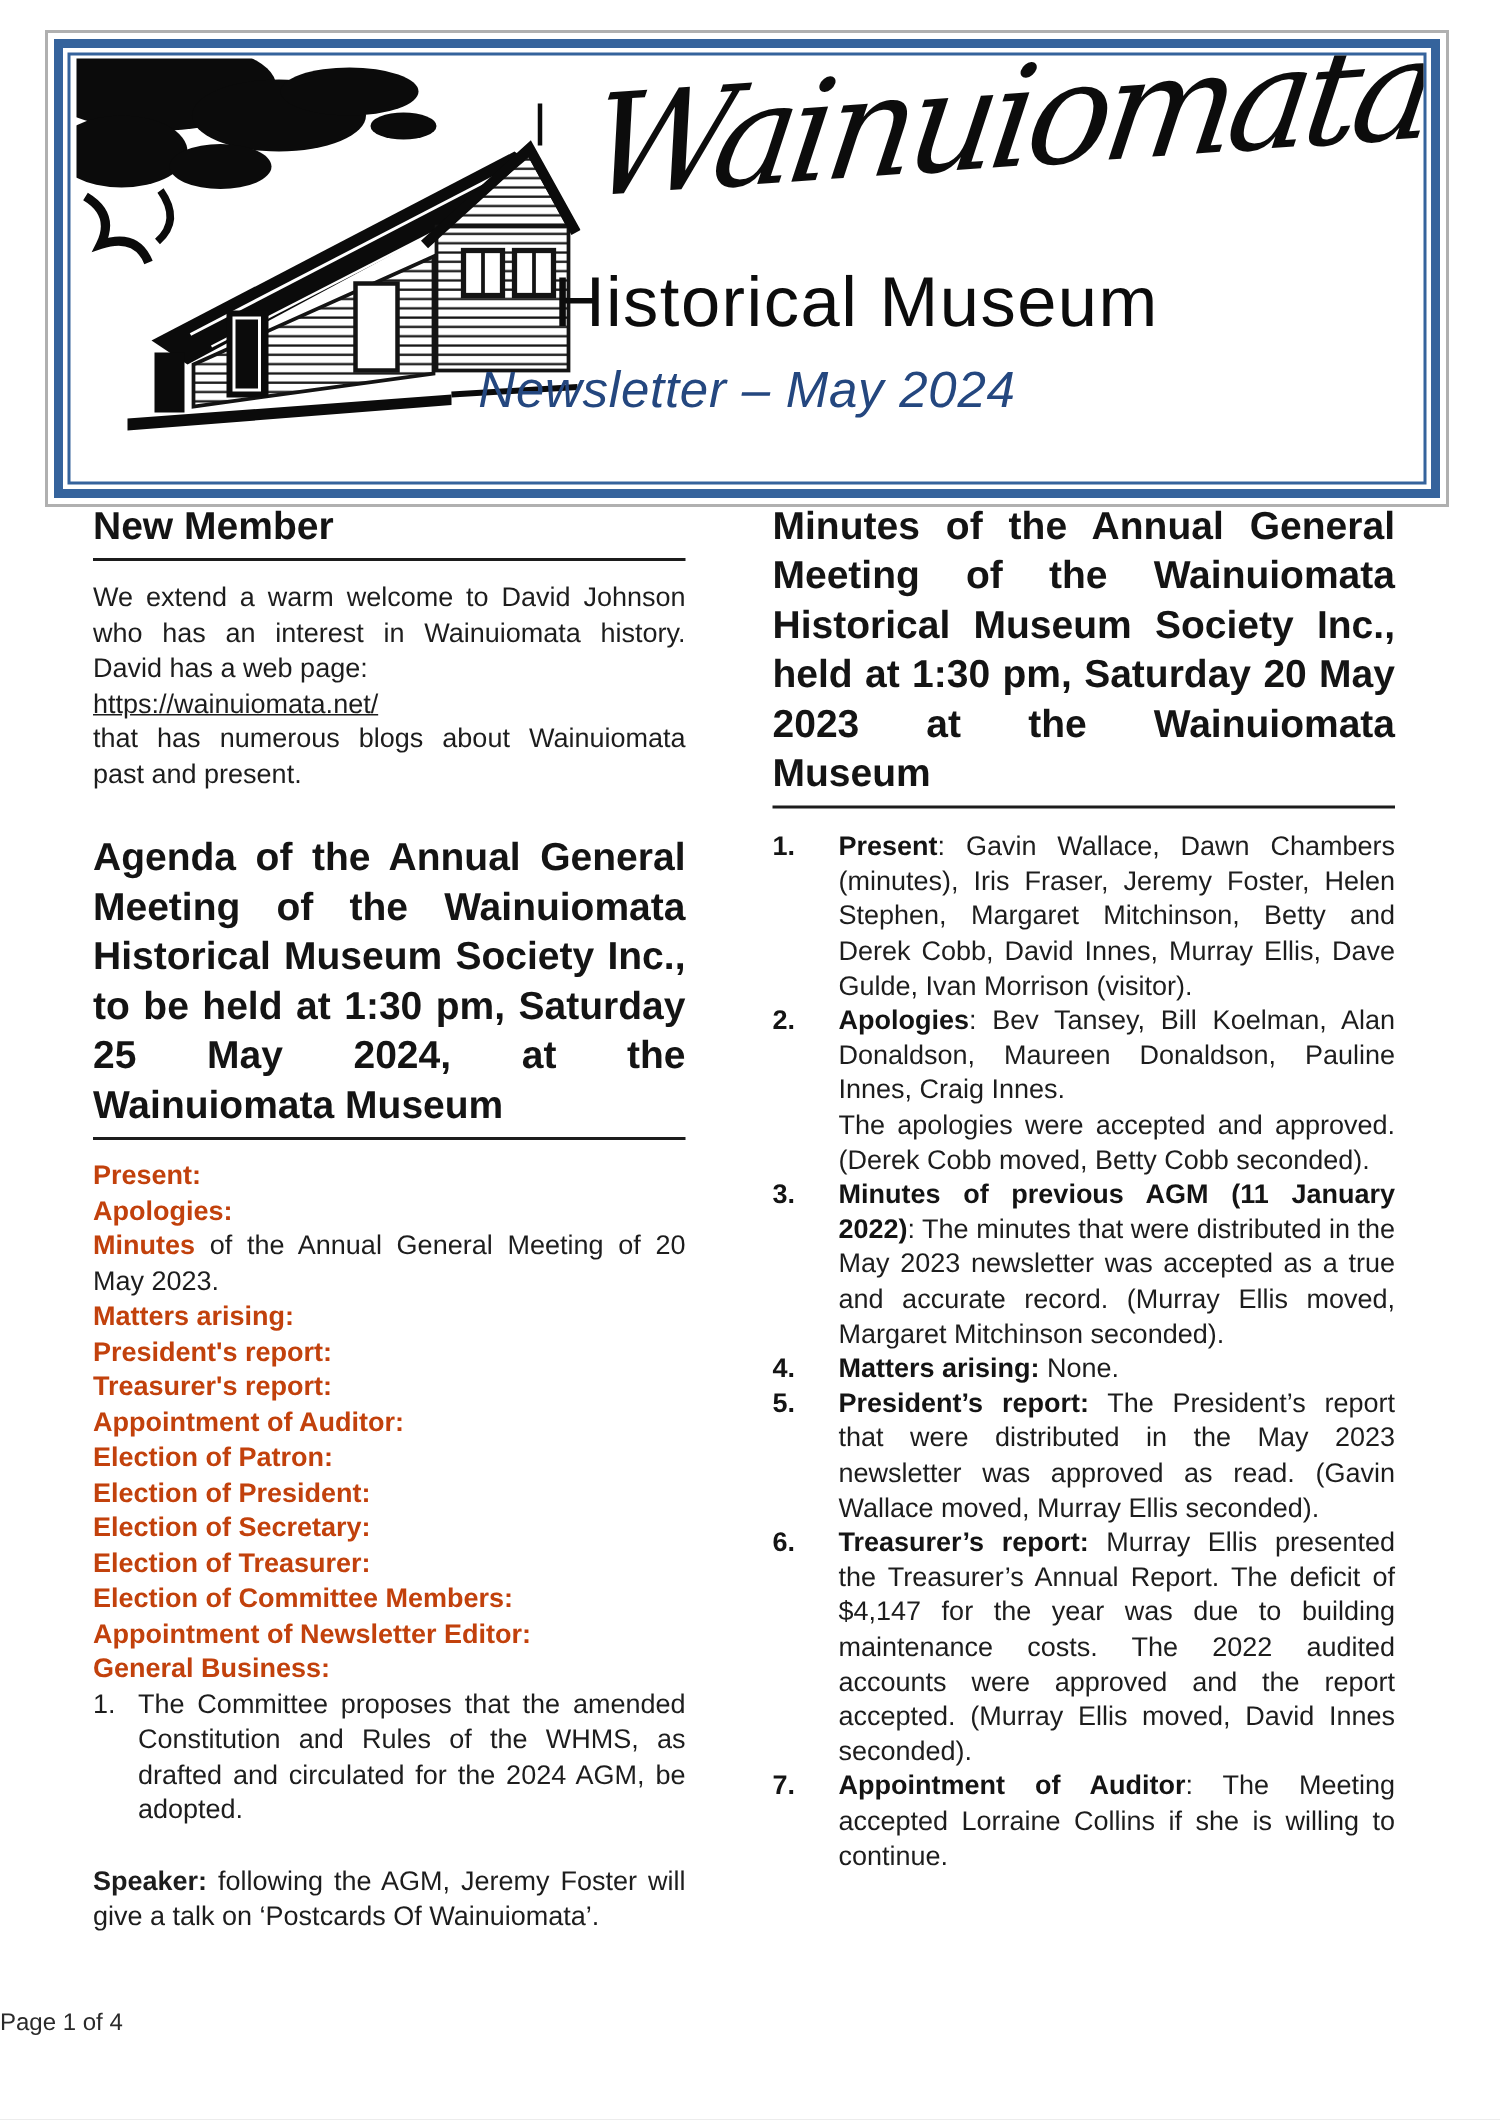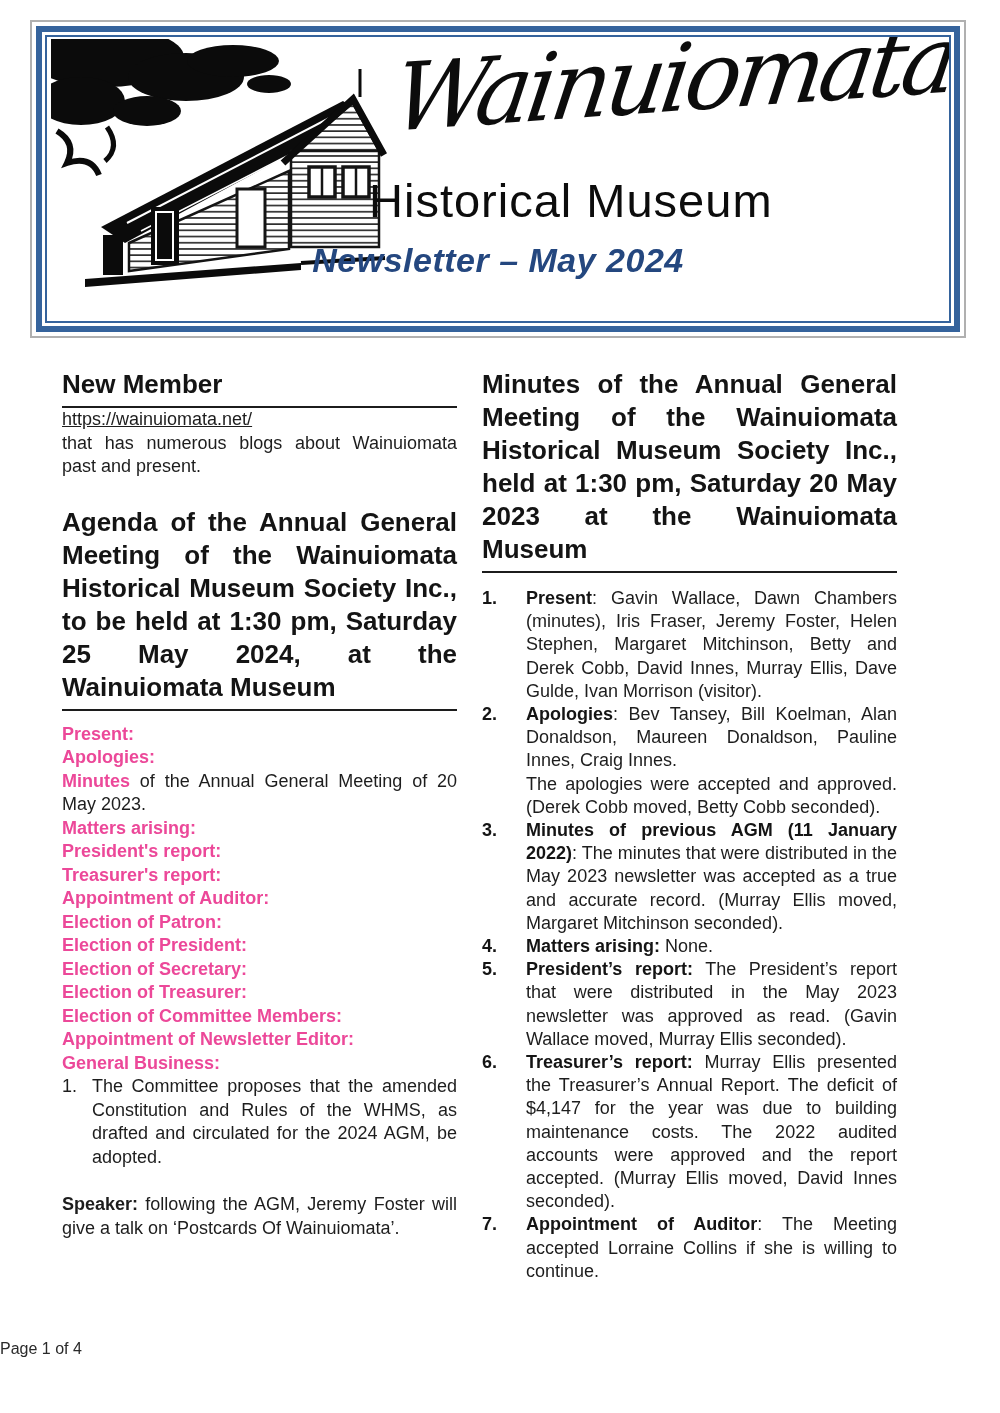--- a/index.html
+++ b/index.html
@@ -49,49 +49,49 @@
     position: absolute; left: 322px; top: 136px;
     font-size: 47px;
     letter-spacing: 1px;
     color: #0c0c0c;
     white-space: nowrap;
   }
   .newsletter-title {
     position: absolute; left: 0; right: 0; top: 204px;
     text-align: center;
     font-size: 34px;
-    font-weight: bold;
+    font-weight: normal;
     font-style: italic;
     color: #24477f;
     letter-spacing: 0.5px;
   }
 
   
   .columns {
-    position: absolute; left: 62px; top: 368px;
+    position: absolute; left: 62px; top: 334px;
     width: 868px;
-    display: flex; gap: 25px;
+    display: flex; gap: 58px;
   }
   .col-left  { width: 395px; flex: 0 0 395px; }
   .col-right { width: 415px; flex: 0 0 415px; }
 
   .section-heading {
     font-size: 26px; font-weight: bold; line-height: 33px;
     color: #141414;
     text-align: justify;
   }
   .heading-rule { border-bottom: 2px solid #1c1c1c; margin-top: 5px; }
 
   .body-text { font-size: 18px; line-height: 23.5px; text-align: justify; }
   .para { margin-top: 13px; }
   .doc-link { color: #1d1d1d; text-decoration: underline; cursor: pointer; }
 
   .agenda-list { margin-top: 12px; }
   .agenda-line { font-size: 18px; line-height: 23.5px; text-align: justify; }
-  .agenda-line b { color: #ec4899; margin-top: 21px; }
+  .agenda-line b { color: #c2410c; margin-top: 21px; }
 
   .numbered-line { display: flex; font-size: 18px; line-height: 23.5px; }
   .numbered-line .num { flex: 0 0 30px; }
   .numbered-line .nbody { flex: 1; text-align: justify; }
 
   .speaker-para { margin-top: 24px; }
 
   .minutes-list { margin-top: 14px; }
   .minutes-item { display: flex; font-size: 18px; line-height: 23.2px; }
   .minutes-item .mnum { flex: 0 0 44px; font-weight: bold; color: #141414; }
@@ -161,20 +161,21 @@
     </div>
   </div>
 </div>
 
 <div class="columns">
 
   <div class="col-left">
     <div class="section-heading">New Member</div>
     <div class="heading-rule"></div>
 
+    <div class="body-text para">We extend a warm welcome to David Johnson who has an interest in Wainuiomata history. David has a web page:</div>
     <div class="body-text">
       <a class="doc-link">https://wainuiomata.net/</a>
     </div>
     <div class="body-text">that has numerous blogs about Wainuiomata past and present.</div>
 
     <div class="section-heading" style="margin-top:27px">Agenda of the Annual General Meeting of the Wainuiomata Historical Museum Society Inc., to be held at 1:30 pm, Saturday 25 May 2024, at the Wainuiomata Museum</div>
     <div class="heading-rule"></div>
 
     <div class="agenda-list">
       <div class="agenda-line"><b>Present:</b><span></span></div>

